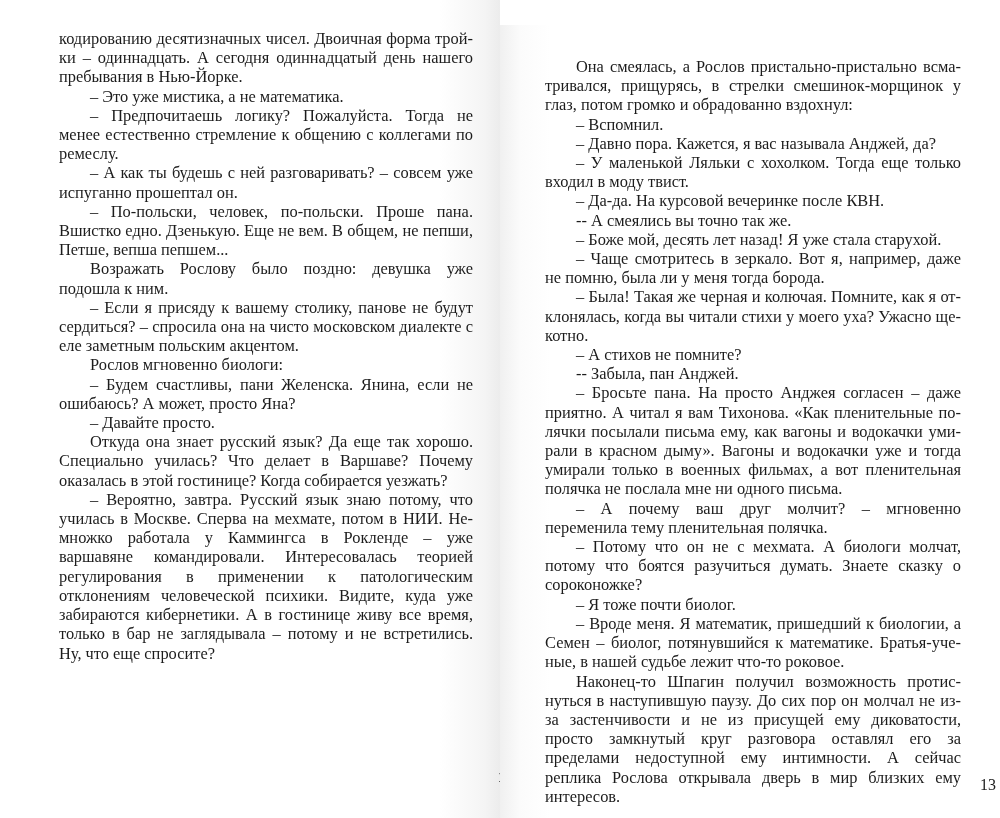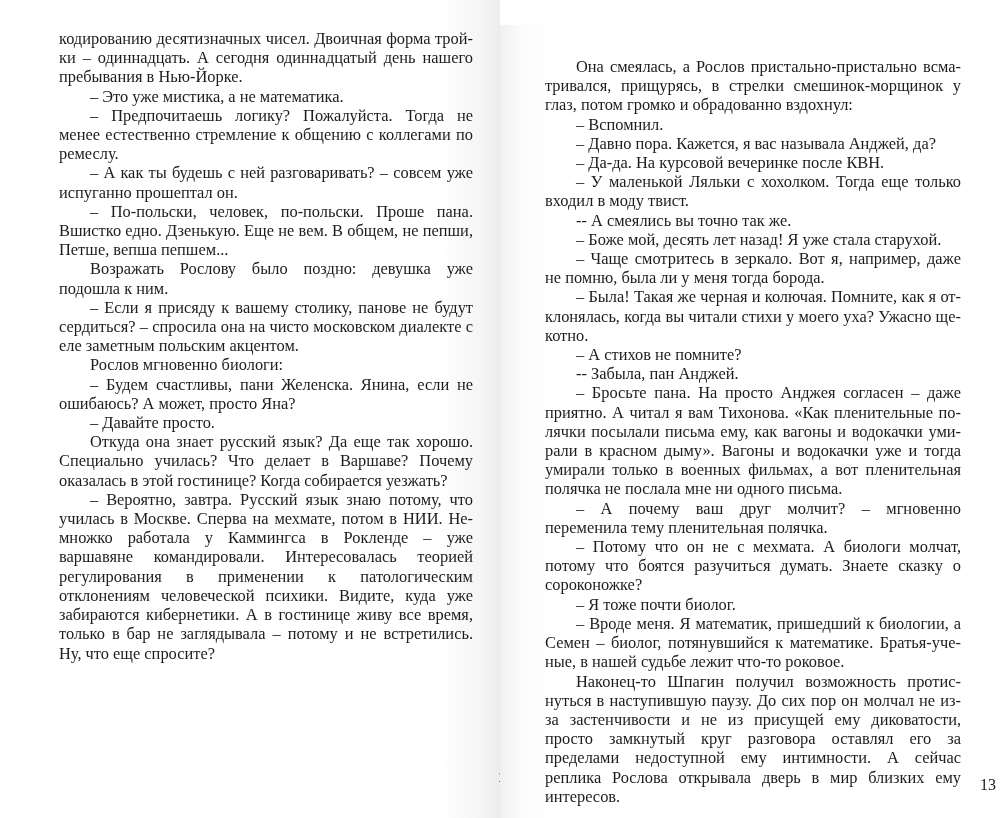--- a/index.html
+++ b/index.html
@@ -52,22 +52,22 @@
       <p class="p">– Вероятно, завтра. Русский язык знаю потому, что училась в Москве. Сперва на мехмате, потом в НИИ. Не­множко работала у Каммингса в Рокленде – уже варшавяне командировали. Интересовалась теорией регулирования в применении к патологическим отклонениям человеческой психики. Видите, куда уже забираются кибернетики. А в го­стинице живу все время, только в бар не заглядывала – по­тому и не встретились. Ну, что еще спросите?</p>
     </div>
     <div class="folio">12</div>
   </div>
 
   <div class="page right">
     <div class="text">
       <p class="p">Она смеялась, а Рослов пристально-пристально всма­тривался, прищурясь, в стрелки смешинок-морщинок у глаз, потом громко и обрадованно вздохнул:</p>
       <p class="p">– Вспомнил.</p>
       <p class="p">– Давно пора. Кажется, я вас называла Анджей, да?</p>
+      <p class="p">– У маленькой Ляльки с хохолком. Тогда еще только входил в моду твист.</p>
       <p class="p">– Да-да. На курсовой вечеринке после КВН.</p>
-      <p class="p">– У маленькой Ляльки с хохолком. Тогда еще только входил в моду твист.</p>
       <p class="p">-- А смеялись вы точно так же.</p>
       <p class="p">– Боже мой, десять лет назад! Я уже стала старухой.</p>
       <p class="p">– Чаще смотритесь в зеркало. Вот я, например, даже не помню, была ли у меня тогда борода.</p>
       <p class="p">– Была! Такая же черная и колючая. Помните, как я от­клонялась, когда вы читали стихи у моего уха? Ужасно ще­котно.</p>
       <p class="p">– А стихов не помните?</p>
       <p class="p">-- Забыла, пан Анджей.</p>
       <p class="p">– Бросьте пана. На просто Анджея согласен – даже приятно. А читал я вам Тихонова. «Как пленительные по­лячки посылали письма ему, как вагоны и водокачки уми­рали в красном дыму». Вагоны и водокачки уже и тогда уми­рали только в военных фильмах, а вот пленительная полячка не послала мне ни одного письма.</p>
       <p class="p">– А почему ваш друг молчит? – мгновенно переменила тему пленительная полячка.</p>
       <p class="p">– Потому что он не с мехмата. А биологи молчат, пото­му что боятся разучиться думать. Знаете сказку о сороко­ножке?</p>
       <p class="p">– Я тоже почти биолог.</p>

